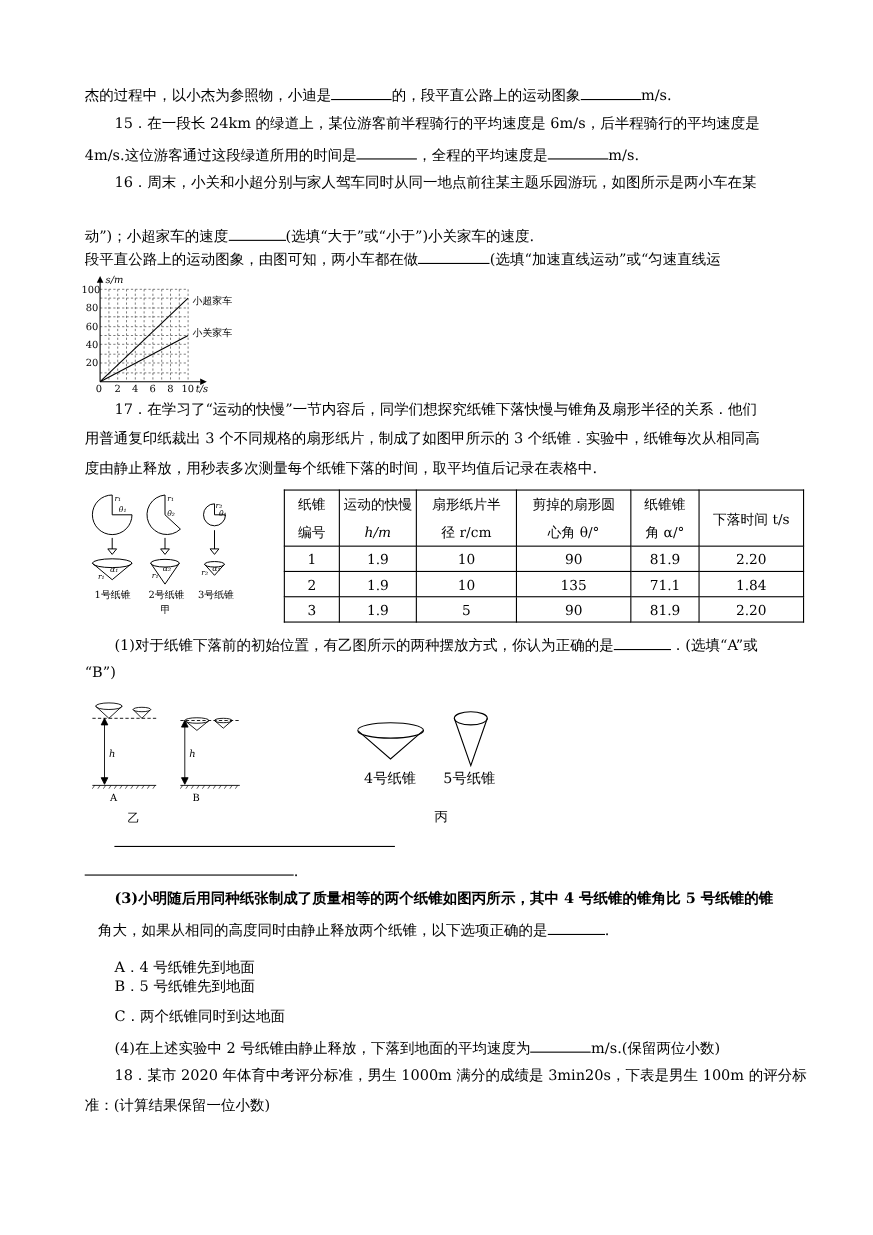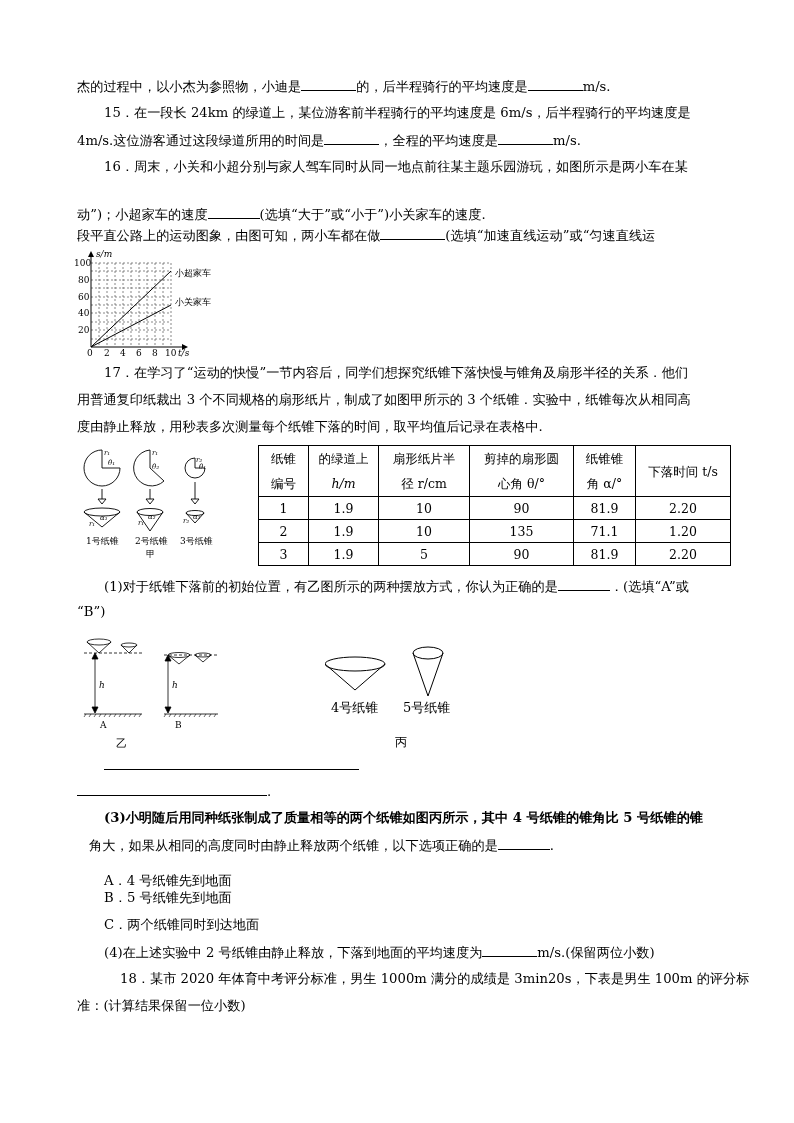--- a/index.html
+++ b/index.html
@@ -12,21 +12,21 @@
   table.data { position:absolute; left:258px; top:445px; border-collapse:collapse; font-size:12.5px; }
   table.data td { border:1px solid #000; text-align:center; padding:0; }
   table.data tr.h td { height:29px; line-height:25px; }
   table.data tr.r td { height:22px; }
   svg text { font-family:"DejaVu Serif","Liberation Serif",serif; }
 </style>
 </head>
 <body>
 
 <div class="line" style="top:77px;">
-  <span>杰的过程中，以小杰为参照物，小迪是</span><span class="blank" style="width:55px"></span><span>的，后半程骑行的平均速度是</span><span class="blank" style="width:55px"></span><span>m/s.</span>
+  <span>杰的过程中，以小杰为参照物，小迪是</span><span class="blank" style="width:55px"></span><span>的，段平直公路上的运动图象</span><span class="blank" style="width:55px"></span><span>m/s.</span>
 </div>
 
 <div class="line ind" style="top:104px;">15．在一段长 24km 的绿道上，某位游客前半程骑行的平均速度是 6m/s，后半程骑行的平均速度是</div>
 <div class="line" style="top:131px;">
   <span>4m/s.这位游客通过这段绿道所用的时间是</span><span class="blank" style="width:55px"></span><span>，全程的平均速度是</span><span class="blank" style="width:55px"></span><span>m/s.</span>
 </div>
 
 <div class="line ind" style="top:158px;">16．周末，小关和小超分别与家人驾车同时从同一地点前往某主题乐园游玩，如图所示是两小车在某</div>
 <div class="line" style="top:186px;margin-top:40px;">
   <span>段平直公路上的运动图象，由图可知，两小车都在做</span><span class="blank" style="width:65px"></span><span>(选填“加速直线运动”或“匀速直线运</span>
@@ -128,21 +128,21 @@
 </svg>
 
 <table class="data">
   <tbody>
       <tr class="h">
     <td style="width:49px">
           <div>纸锥</div>
           <div>编号</div>
         </td>
     <td style="width:69px">
-          <div>的绿道上</div>
+          <div>运动的快慢</div>
           <div style="font-style:italic">h/m</div>
         </td>
     <td style="width:90px">
           <div>扇形纸片半</div>
           <div>径 r/cm</div>
         </td>
     <td style="width:103px">
           <div>剪掉的扇形圆</div>
           <div>心角 θ/°</div>
         </td>
@@ -161,21 +161,21 @@
     <td>90</td>
     <td>81.9</td>
     <td>2.20</td>
   </tr>
   <tr class="r">
     <td>2</td>
     <td>1.9</td>
     <td>10</td>
     <td>135</td>
     <td>71.1</td>
-    <td>1.20</td>
+    <td>1.84</td>
   </tr>
   <tr class="r">
     <td>3</td>
     <td>1.9</td>
     <td>5</td>
     <td>90</td>
     <td>81.9</td>
     <td>2.20</td>
   </tr>
 </tbody>
@@ -267,14 +267,14 @@
   <span>角大，如果从相同的高度同时由静止释放两个纸锥，以下选项正确的是</span><span class="blank" style="width:52px"></span><span>.</span>
 </div>
 <div class="line ind" style="top:872px;">A．4 号纸锥先到地面</div>
 <div class="line ind" style="top:889px;">B．5 号纸锥先到地面</div>
 <div class="line ind" style="top:916px;">C．两个纸锥同时到达地面</div>
 
 <div class="line ind" style="top:943px;">
   <span>(4)在上述实验中 2 号纸锥由静止释放，下落到地面的平均速度为</span><span class="blank" style="width:55px"></span><span>m/s.(保留两位小数)</span>
 </div>
 
-<div class="line ind" style="top:970px;margin-left:16px;">18．某市 2020 年体育中考评分标准，男生 1000m 满分的成绩是 3min20s，下表是男生 100m 的评分标</div>
+<div class="line ind" style="top:970px;">18．某市 2020 年体育中考评分标准，男生 1000m 满分的成绩是 3min20s，下表是男生 100m 的评分标</div>
 <div class="line" style="top:997px;">准：(计算结果保留一位小数)</div>
 
 </body></html>

